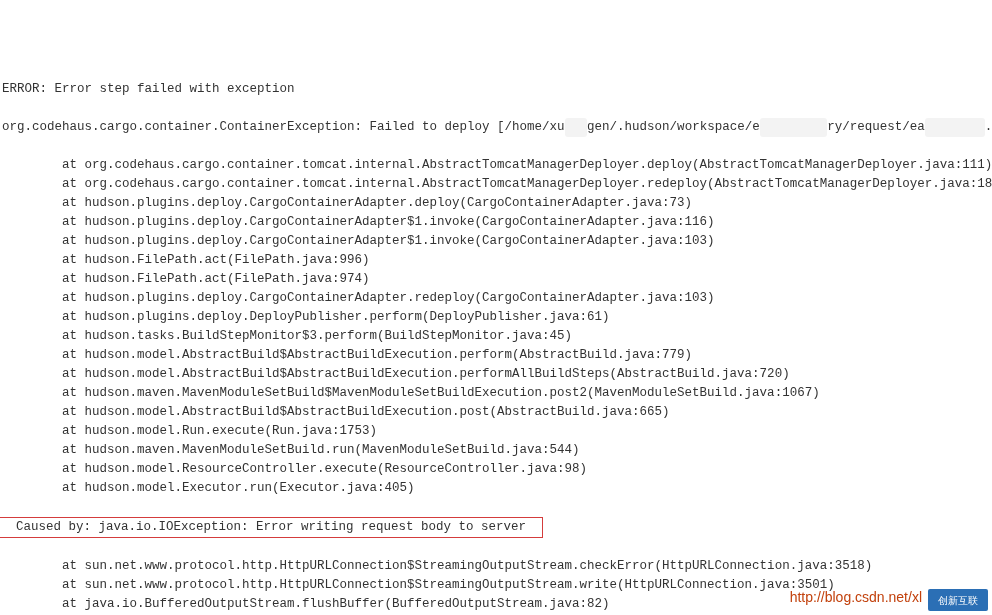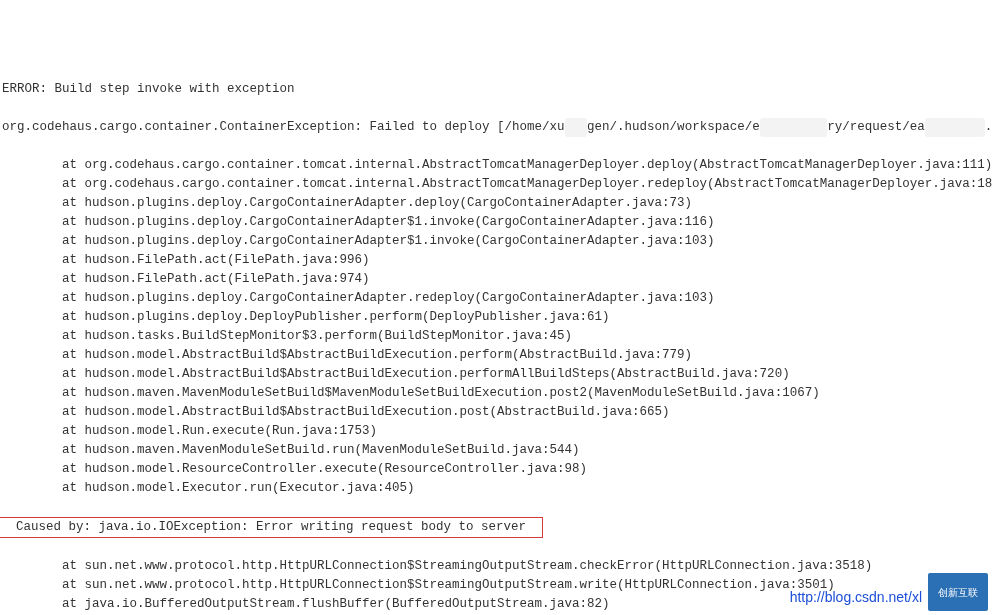--- a/index.html
+++ b/index.html
@@ -24,31 +24,31 @@
     .highlight-box {
       display: inline-block;
       border: 1px solid #d43c3c;
       padding: 0 16px;
       margin-left: -3px;
     }
     .watermark {
       position: absolute;
       bottom: 8px;
       right: 70px;
-      color: #1d4ed8;
+      color: #c2410c;
       font-family: Arial, sans-serif;
       font-size: 14px;
       pointer-events: none;
     }
     .logo-badge {
       position: absolute;
       bottom: 4px;
       right: 4px;
       width: 60px;
-      height: 38px;
+      height: 22px;
       background: #2b6fb5;
       color: #fff;
       font-family: Arial, sans-serif;
       font-size: 10px;
       display: flex;
       align-items: center;
       justify-content: center;
       border-radius: 2px;
       pointer-events: none;
     }
@@ -57,21 +57,21 @@
       background: #f3f3f3;
       color: #f3f3f3;
       border-radius: 3px;
     }
   </style>
 </head>
 <body>
 
 
 
-<span class="log-line">ERROR: Build step invoke with exception</span>
+<span class="log-line">ERROR: Error step failed with exception</span>
 <span class="log-line"><span>org.codehaus.cargo.container.ContainerException: Failed to deploy [/home/xu</span><span class="smudge">   </span><span>gen/.hudson/workspace/e</span><span class="smudge">         </span><span>ry/request/ea</span><span class="smudge">        </span><span>.war]</span></span>
 <div id="stack1"><span class="log-line">        at org.codehaus.cargo.container.tomcat.internal.AbstractTomcatManagerDeployer.deploy(AbstractTomcatManagerDeployer.java:111)</span><span class="log-line">        at org.codehaus.cargo.container.tomcat.internal.AbstractTomcatManagerDeployer.redeploy(AbstractTomcatManagerDeployer.java:185)</span><span class="log-line">        at hudson.plugins.deploy.CargoContainerAdapter.deploy(CargoContainerAdapter.java:73)</span><span class="log-line">        at hudson.plugins.deploy.CargoContainerAdapter$1.invoke(CargoContainerAdapter.java:116)</span><span class="log-line">        at hudson.plugins.deploy.CargoContainerAdapter$1.invoke(CargoContainerAdapter.java:103)</span><span class="log-line">        at hudson.FilePath.act(FilePath.java:996)</span><span class="log-line">        at hudson.FilePath.act(FilePath.java:974)</span><span class="log-line">        at hudson.plugins.deploy.CargoContainerAdapter.redeploy(CargoContainerAdapter.java:103)</span><span class="log-line">        at hudson.plugins.deploy.DeployPublisher.perform(DeployPublisher.java:61)</span><span class="log-line">        at hudson.tasks.BuildStepMonitor$3.perform(BuildStepMonitor.java:45)</span><span class="log-line">        at hudson.model.AbstractBuild$AbstractBuildExecution.perform(AbstractBuild.java:779)</span><span class="log-line">        at hudson.model.AbstractBuild$AbstractBuildExecution.performAllBuildSteps(AbstractBuild.java:720)</span><span class="log-line">        at hudson.maven.MavenModuleSetBuild$MavenModuleSetBuildExecution.post2(MavenModuleSetBuild.java:1067)</span><span class="log-line">        at hudson.model.AbstractBuild$AbstractBuildExecution.post(AbstractBuild.java:665)</span><span class="log-line">        at hudson.model.Run.execute(Run.java:1753)</span><span class="log-line">        at hudson.maven.MavenModuleSetBuild.run(MavenModuleSetBuild.java:544)</span><span class="log-line">        at hudson.model.ResourceController.execute(ResourceController.java:98)</span><span class="log-line">        at hudson.model.Executor.run(Executor.java:405)</span></div>
 <span class="log-line"><span class="highlight-box">Caused by: java.io.IOException: Error writing request body to server</span></span>
 <div id="stack2"><span class="log-line">        at sun.net.www.protocol.http.HttpURLConnection$StreamingOutputStream.checkError(HttpURLConnection.java:3518)</span><span class="log-line">        at sun.net.www.protocol.http.HttpURLConnection$StreamingOutputStream.write(HttpURLConnection.java:3501)</span><span class="log-line">        at java.io.BufferedOutputStream.flushBuffer(BufferedOutputStream.java:82)</span><span class="log-line">        at java.io.BufferedOutputStream.write(BufferedOutputStream.java:126)</span></div>
 
 
 <div class="watermark">http://blog.csdn.net/xl</div>
 <div class="logo-badge">创新互联</div>
 
 

